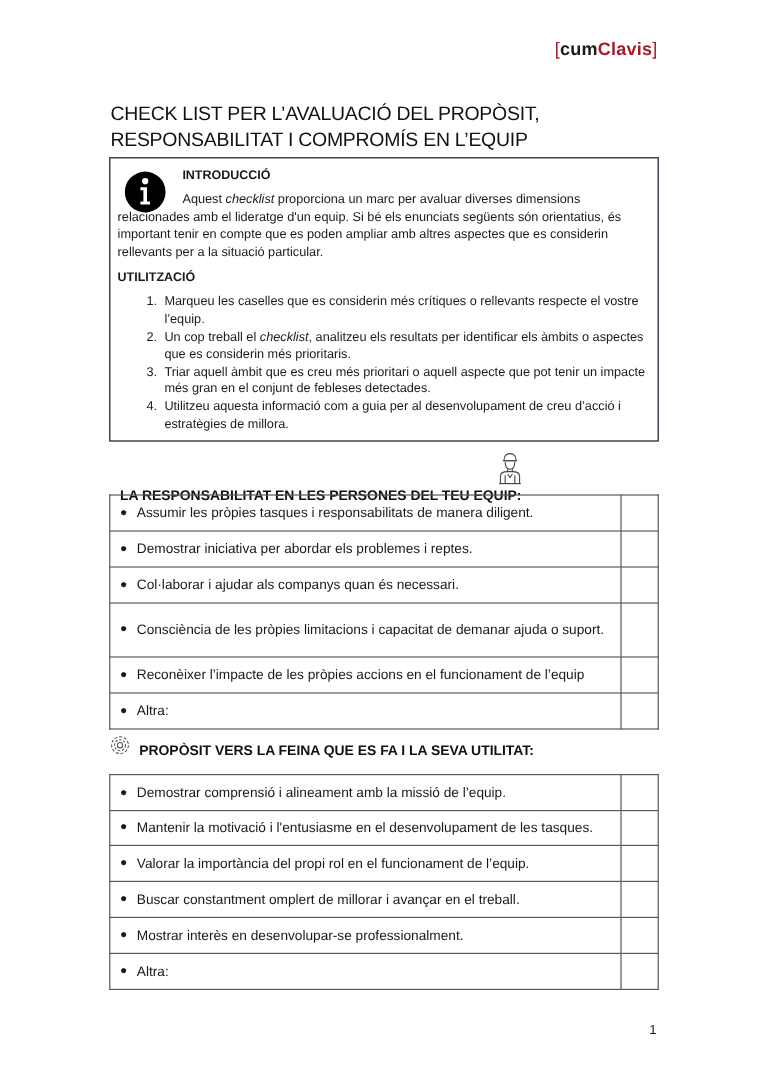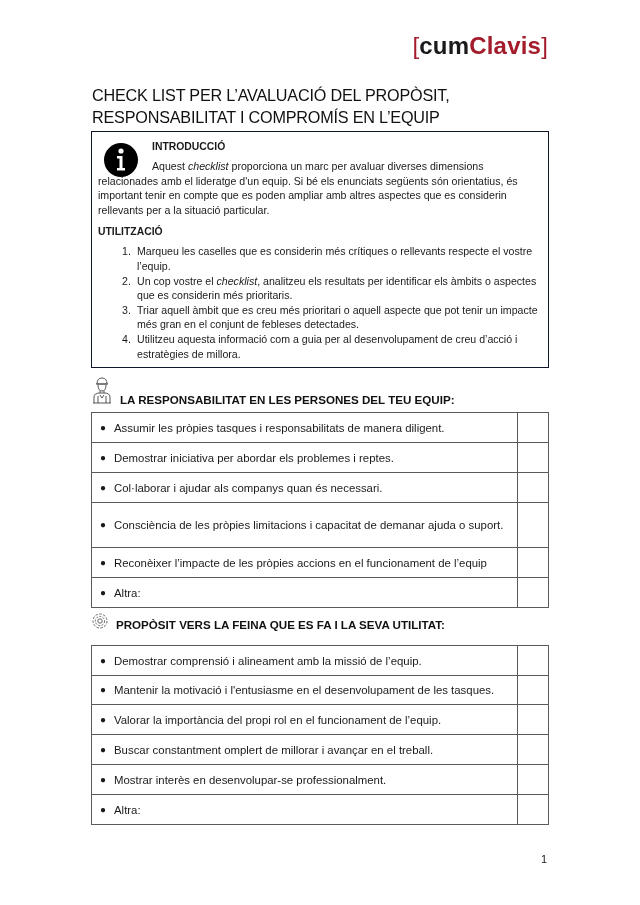--- a/index.html
+++ b/index.html
@@ -7,21 +7,21 @@
   body {
     position: relative;
     font-family: "Liberation Sans", "DejaVu Sans", sans-serif;
     color: #1a1a1a;
     overflow: hidden;
   }
   .logo {
     position: absolute;
     top: 34px;
     right: 92px;
-    font-size: 24px;
+    font-size: 15px;
     font-weight: bold;
     letter-spacing: 0.2px;
     line-height: 1;
     margin-left: 19px;
   }
   .logo .br { color: #a41c2c; font-weight: normal; }
   .logo .cum { color: #1a1a1a; }
   .logo .clavis { color: #a41c2c; }
 
   .title {
@@ -89,21 +89,21 @@
   .section-head {
     position: absolute;
     left: 92px;
     font-size: 11.6px;
     font-weight: bold;
     color: #111;
     display: flex;
     align-items: flex-end;
   }
   .section-head .txt { margin-left: 8px; }
-  .sec1 { top: 376px; }
+  .sec1 { top: 376px; flex-direction: column; }
   .sec2 { top: 613px; text-align: right; }
 
   table.check {
     position: absolute;
     left: 91px;
     width: 458px;
     border-collapse: collapse;
     font-size: 11.4px;
   }
   table.check td {
@@ -151,21 +151,21 @@
       <circle cx="18" cy="18" r="17" fill="#000"></circle>
       <circle cx="18" cy="9" r="2.6" fill="#fff"></circle>
       <path d="M14 14 H19.5 V26 H22 V28.5 H14 V26 H16.5 V16.5 H14 Z" fill="#fff"></path>
     </svg>
   </span>
   <div class="intro-head">INTRODUCCIÓ</div>
   <p class="intro-text"><span>Aquest </span><em>checklist</em><span> proporciona un marc per avaluar diverses dimensions relacionades amb el lideratge d'un equip. Si bé els enunciats següents són orientatius, és important tenir en compte que es poden ampliar amb altres aspectes que es considerin rellevants per a la situació particular.</span></p>
   <div class="util-head">UTILITZACIÓ</div>
   <ol class="util-list">
     <li><span class="num">1.</span><span>Marqueu les caselles que es considerin més crítiques o rellevants respecte el vostre l’equip.</span></li>
-    <li><span class="num">2.</span><span>Un cop vostre el </span><em>checklist</em><span>, analitzeu els resultats per identificar els àmbits o aspectes que es considerin més prioritaris.</span></li>
+    <li><span class="num">2.</span><span>Un cop treball el </span><em>checklist</em><span>, analitzeu els resultats per identificar els àmbits o aspectes que es considerin més prioritaris.</span></li>
     <li><span class="num">3.</span><span>Triar aquell àmbit que es creu més prioritari o aquell aspecte que pot tenir un impacte més gran en el conjunt de febleses detectades.</span></li>
     <li><span class="num">4.</span><span>Utilitzeu aquesta informació com a guia per al desenvolupament de creu d’acció i estratègies de millora.</span></li>
   </ol>
 </div>
 
 <div class="section-head sec1">
   <span>
     <svg width="20" height="28" viewBox="0 0 20 28" fill="none" stroke="#444" stroke-width="0.9">
       <path d="M5 8 Q5 2 10 2 Q15 2 15 8 Z"></path>
       <line x1="4" y1="8" x2="16" y2="8"></line>

